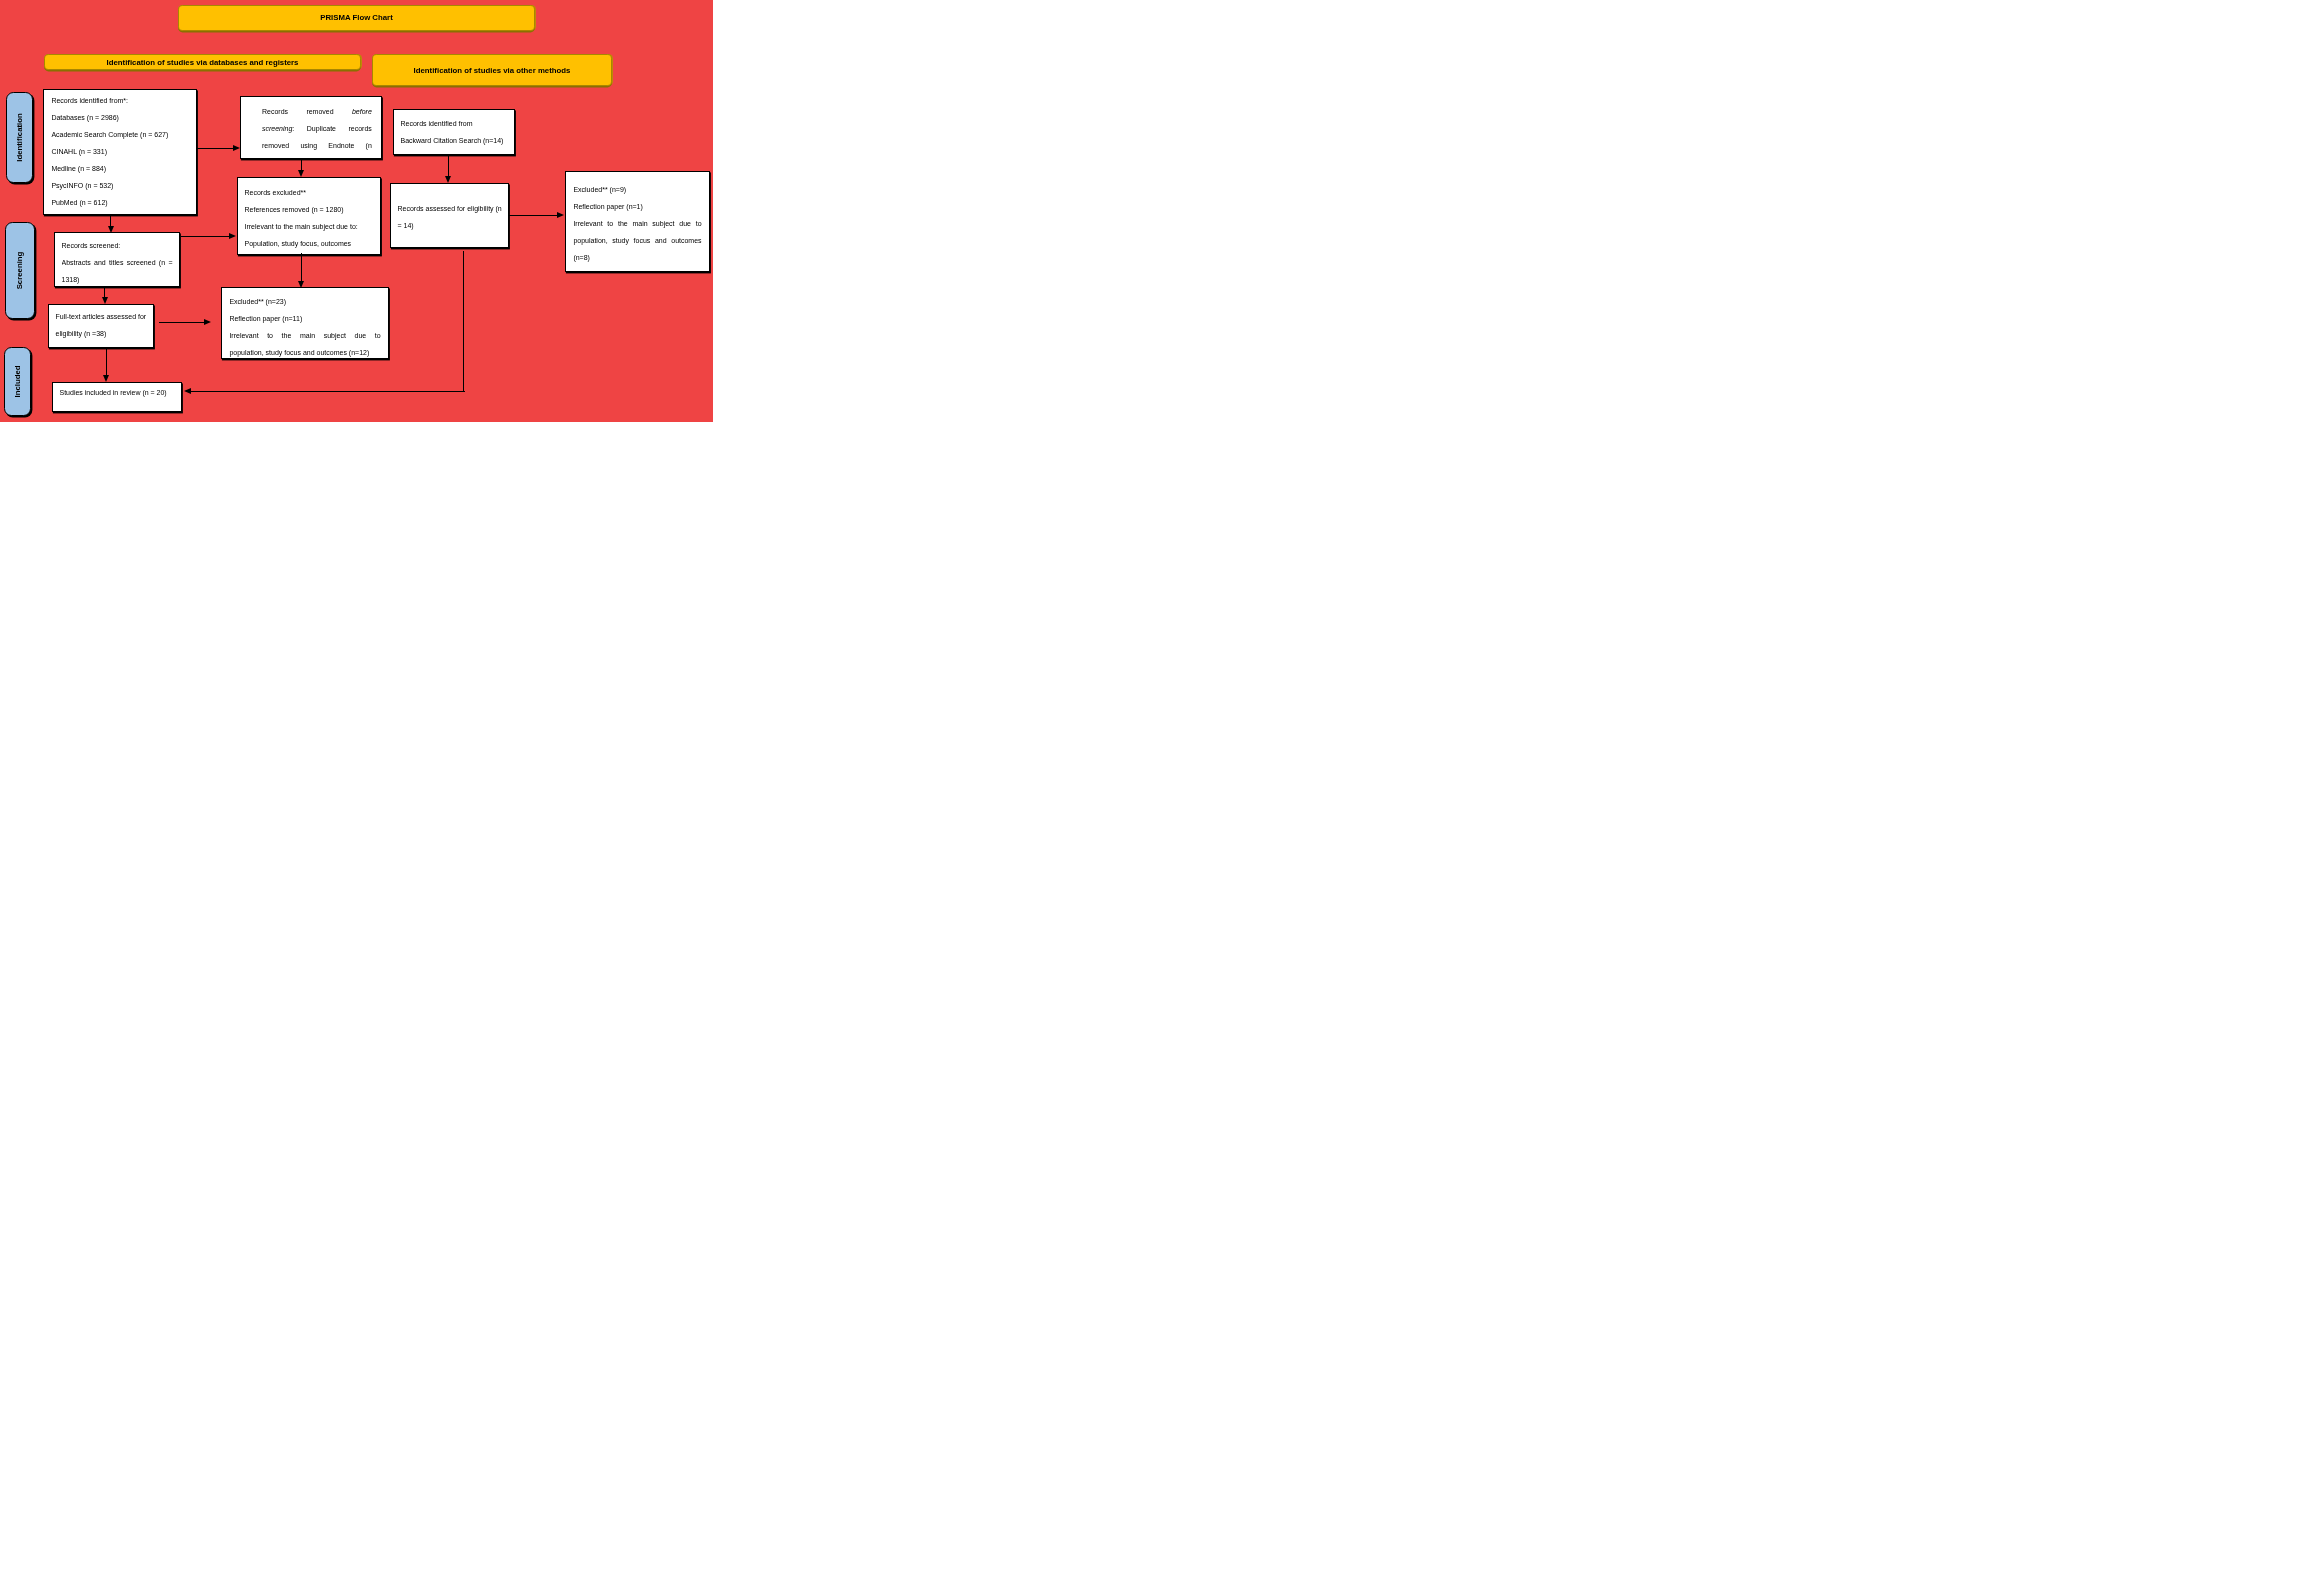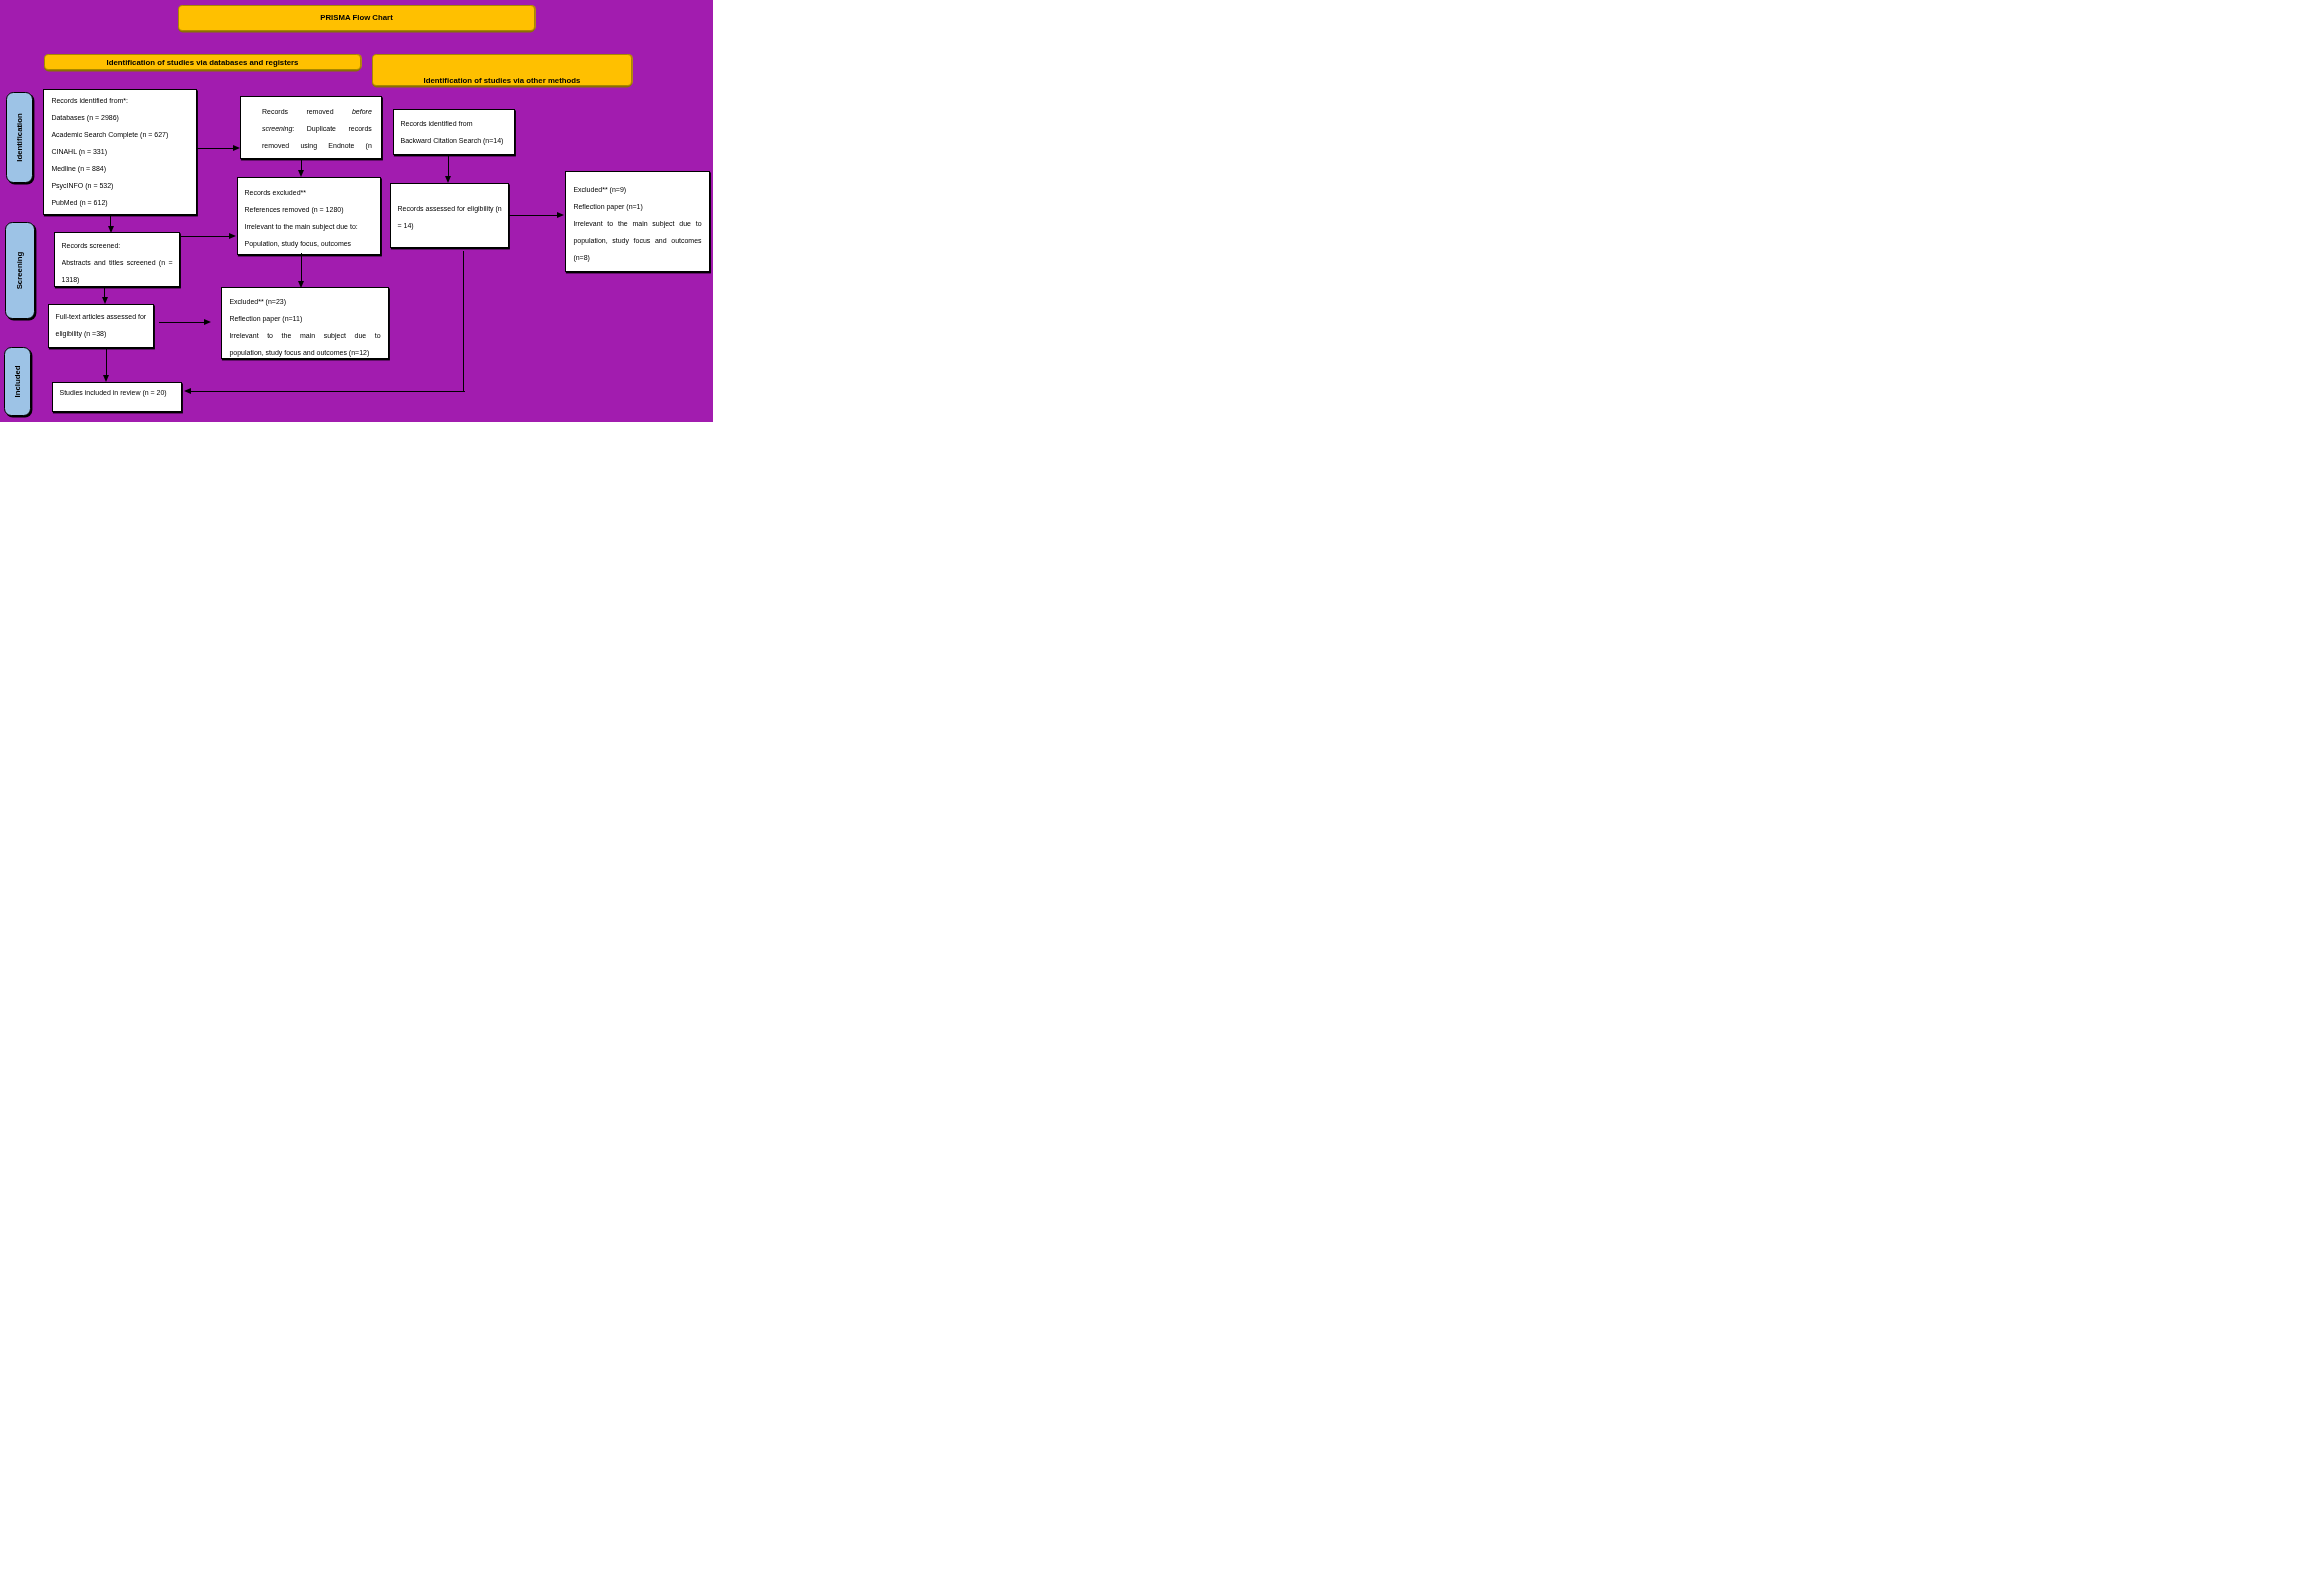--- a/index.html
+++ b/index.html
@@ -1,16 +1,16 @@
 <!DOCTYPE html>
 <html style="font-size:7.4px"><head>
 <meta charset="utf-8">
 <style>
   html,body{margin:0;padding:0;background:#ffffff;font-family:"Liberation Sans",sans-serif;color:#000;}
-  #stage{position:relative;width:713px;height:422px;background:#a21caf;overflow:hidden;}
+  #stage{position:relative;width:713px;height:422px;background:#ef4444;overflow:hidden;}
 
   
   .obox{position:absolute;box-sizing:border-box;background:#FFC000;border:1.4px solid #A98600;
         border-radius:4.6px;box-shadow:0 1.4px 0 #8A7000, 0.9px 0 0 #B89200;
         display:flex;align-items:center;justify-content:center;
         font-weight:bold;font-size:7.8px;text-align:center;}
 
   
   .bluebox{position:absolute;box-sizing:border-box;background:#9DC3E6;border:1.8px solid #000;
            border-radius:7.4px;box-shadow:1.4px 1.4px 0 #000;
@@ -37,21 +37,21 @@
 
 <div id="stage">
 
   <div class="obox" style="left:178px;top:4.6px;width:357px;height:26px;">
     <span>PRISMA Flow Chart</span>
   </div>
 
   <div class="obox" style="left:44px;top:54px;width:317px;height:16px;">
     <span>Identification of studies via databases and registers</span>
   </div>
-  <div class="obox" style="left:372px;top:54px;width:260px;height:32px;align-items:flex-end;">
+  <div class="obox" style="left:372px;top:54px;width:240px;height:32px;">
     <span>Identification of studies via other methods</span>
   </div>
 
   <div class="bluebox" style="left:6px;top:92px;width:27px;height:91px;">
     <span class="rot">Identification</span>
   </div>
   <div class="bluebox" style="left:5px;top:222px;width:29.5px;height:97px;">
     <span class="rot">Screening</span>
   </div>
   <div class="bluebox" style="left:3.7px;top:347px;width:27px;height:69px;">

